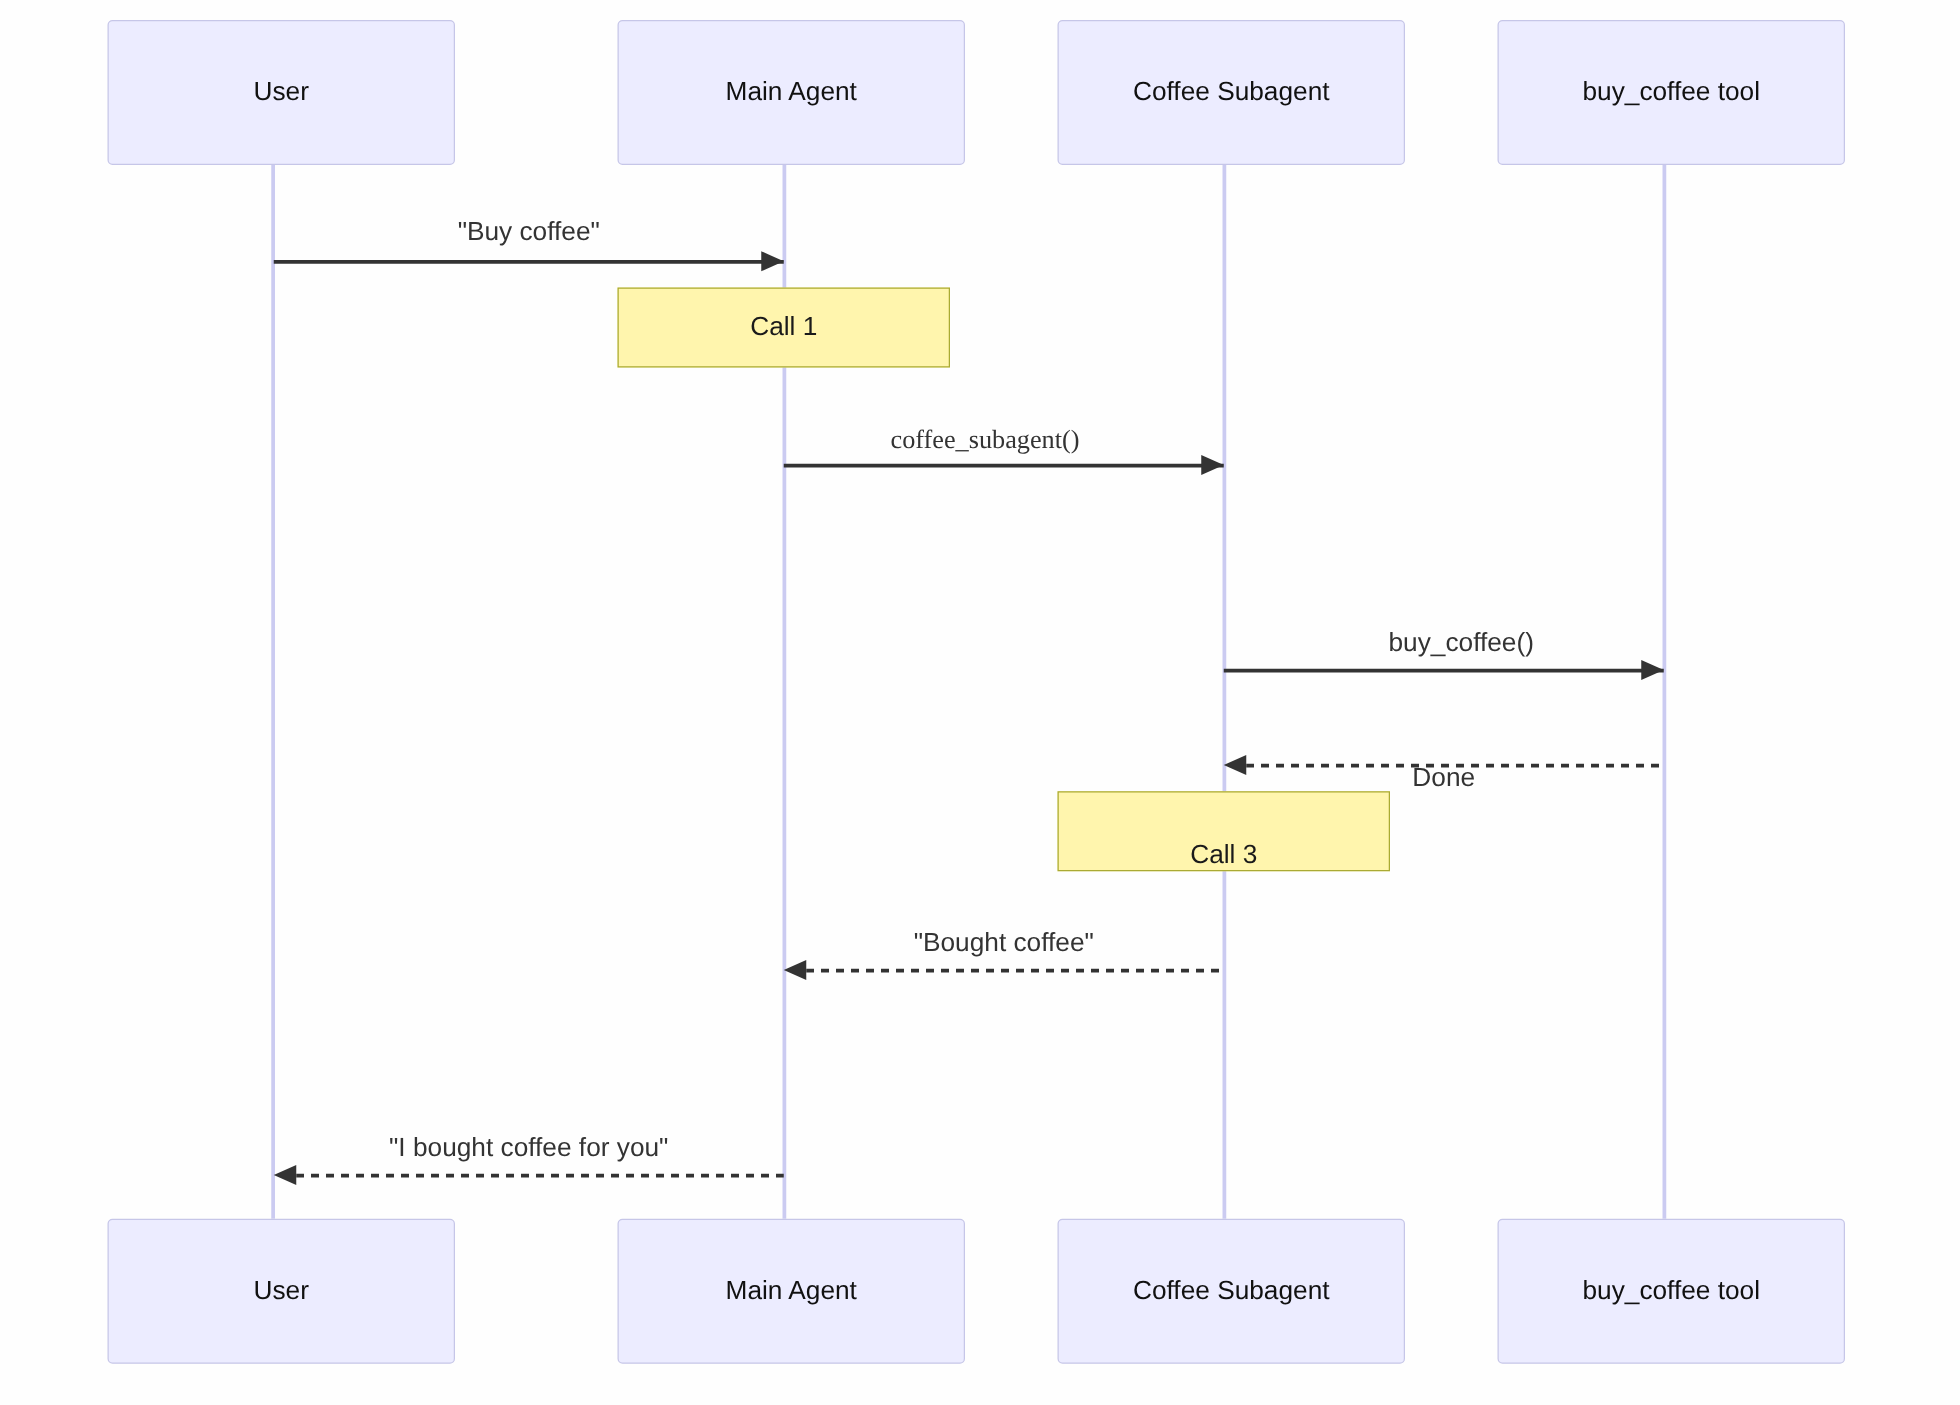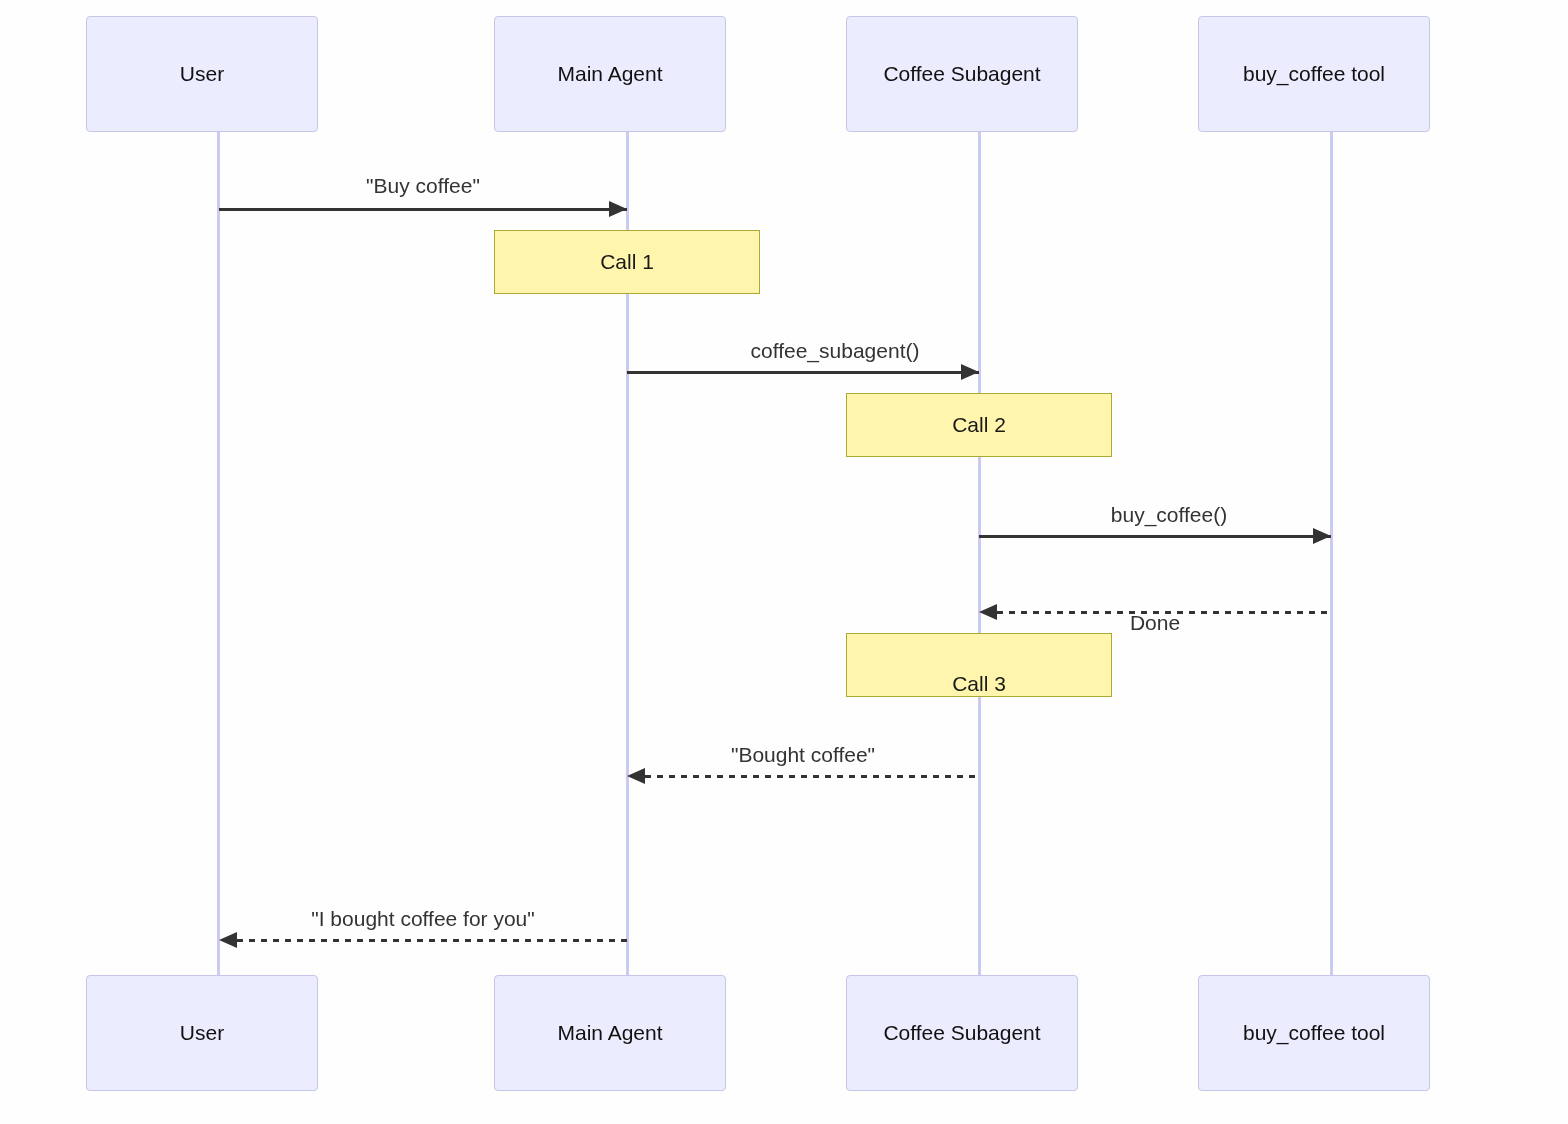--- a/index.html
+++ b/index.html
@@ -7,21 +7,21 @@
     width: 1568px; height: 1124px;
     background: #fefefe;
     font-family: "Liberation Sans", sans-serif;
     position: relative;
     overflow: hidden;
   }
   .diagram { position: absolute; inset: 0; }
 
   .actor {
     position: absolute;
-    width: 232px; height: 116px;
+    width: 278px; height: 116px;
     background: #ececff;
     border: 1.5px solid #c6c6e8;
     border-radius: 4px;
     box-sizing: border-box;
     display: flex; align-items: center; justify-content: center;
     font-size: 21px; color: #111;
   }
 
   .lifeline {
     position: absolute;
@@ -91,27 +91,24 @@
     </div>
 
   <div class="msg-label" style="left:219px; width:408px; top:171px;">"Buy coffee"</div>
   <div class="msg-line-solid" style="left:219px; width:408px; top:208px;"></div>
   <div class="head-right" style="left:609px; top:201px;"></div>
 
   <div class="note" style="left:494px; top:230px;">
       <span>Call 1</span>
     </div>
 
-  <div class="msg-label" style="left:659px; width:352px; top:336px;">coffee_subagent()</div>
+  <div class="msg-label" style="left:612px; width:352px; top:336px;font-family:Liberation Serif, serif;">coffee_subagent()</div>
   <div class="msg-line-solid" style="left:627px; width:352px; top:371px;"></div>
   <div class="head-right" style="left:961px; top:364px;"></div>
 
-  <div class="note" style="left:846px; top:393px;">
-      <span>Call 2</span>
-    </div>
 
   <div class="msg-label" style="left:979px; width:352px; top:500px;padding-left:14px;">buy_coffee()</div>
   <div class="msg-line-solid" style="left:979px; width:352px; top:535px;"></div>
   <div class="head-right" style="left:1313px; top:528px;"></div>
 
   <div class="msg-label" style="left:979px; width:352px; top:608px;">Done</div>
   <div class="msg-line-dashed" style="left:997px; width:334px; top:611px;"></div>
   <div class="head-left" style="left:979px; top:604px;"></div>
 
   <div class="note" style="left:846px; top:633px;align-items:flex-end;">

